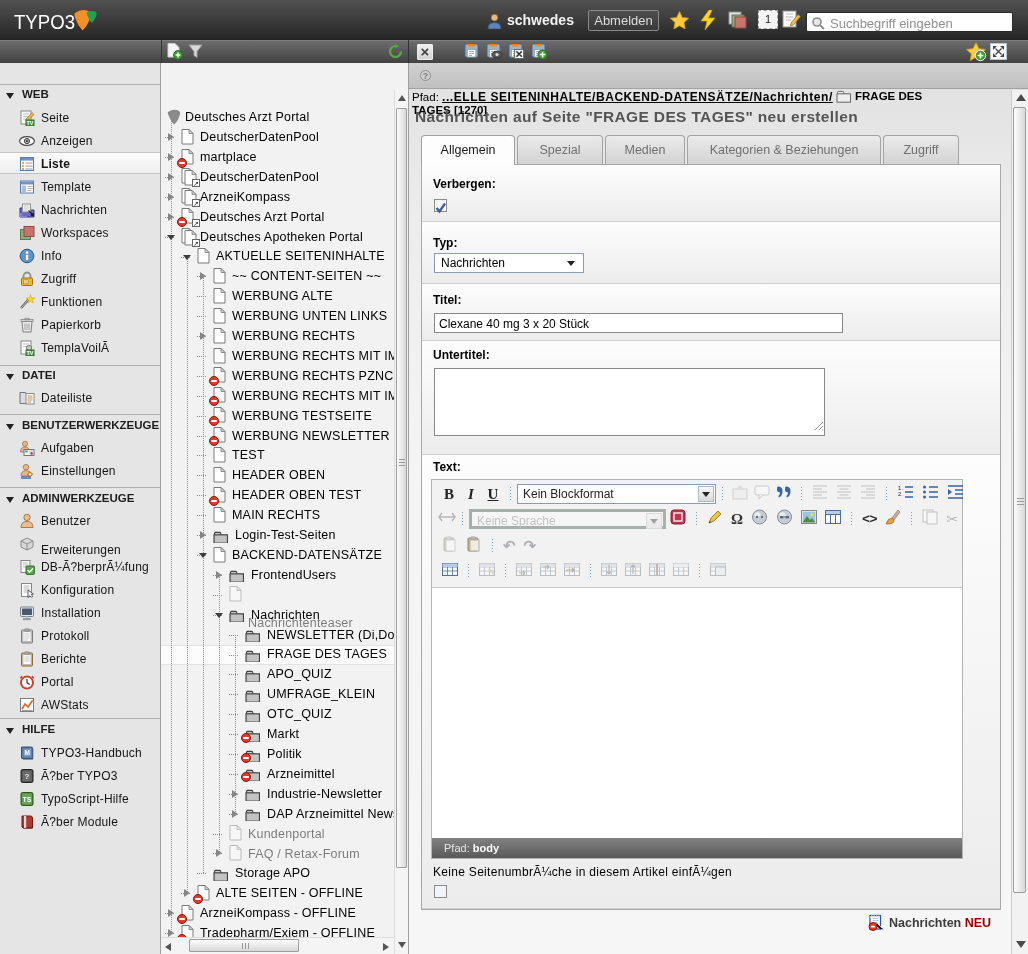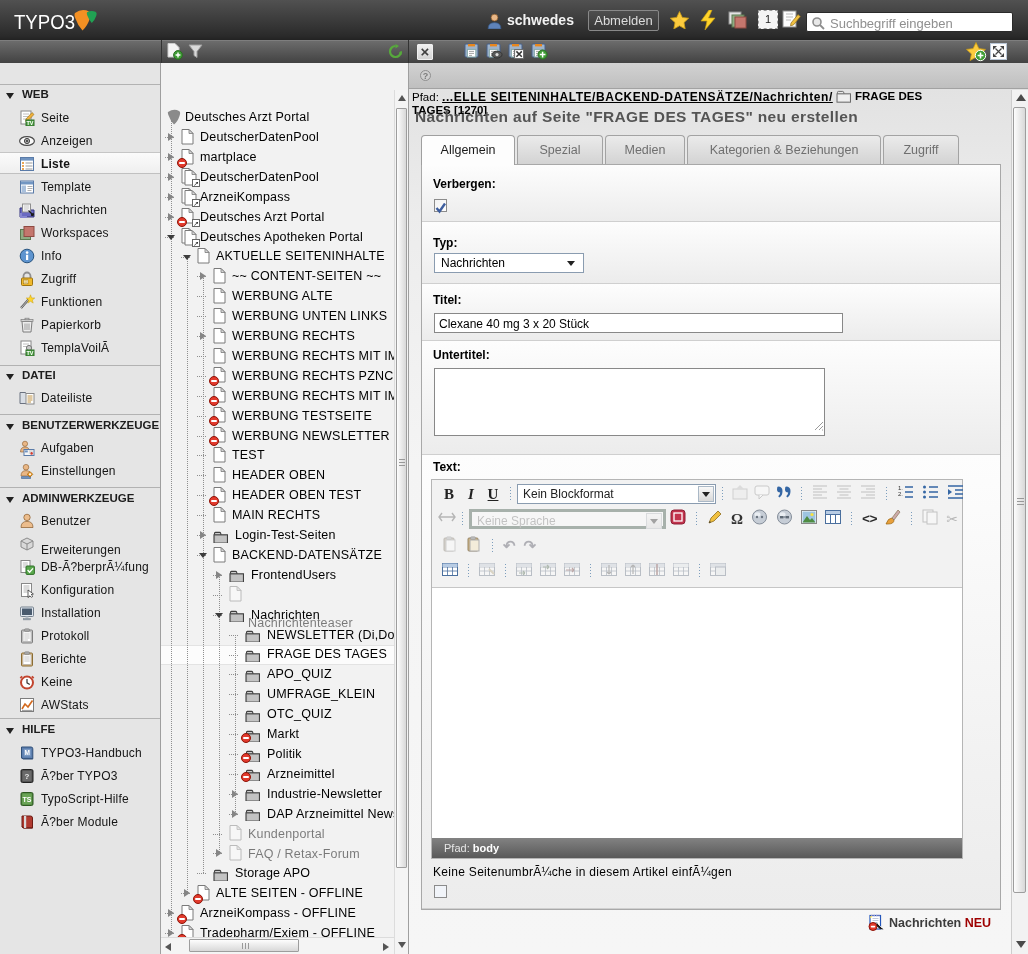--- a/index.html
+++ b/index.html
@@ -274,21 +274,21 @@
           <rect x="4" y="3.8" width="8" height="9.6" fill="#fff" stroke="#a5a5a5" stroke-width=".6"></rect>
           <rect x="5.5" y=".8" width="5" height="2.6" rx="1" fill="#a9a9a9" stroke="#7d7d7d" stroke-width=".6"></rect>
           <path d="M5.3 6h5.4M5.3 8h5.4M5.3 10h5.4" stroke="#b9b9b9" stroke-width=".8"></path>
         </svg></span>
 <div class="mitem" style="left:41px;top:589px;">Berichte</div>
 <span class="abs" style="left:19px;top:611px"><svg width="16" height="16" viewBox="0 0 16 16" style="">
           <circle cx="8" cy="8.6" r="6" fill="#fff" stroke="#c2452e" stroke-width="2"></circle>
           <path d="M8 5 V8.8 L10.8 10.4" fill="none" stroke="#333" stroke-width="1.2"></path>
           <path d="M3 2.2 L1.4 4.2 M13 2.2 L14.6 4.2" stroke="#c2452e" stroke-width="1.8"></path>
         </svg></span>
-<div class="mitem" style="left:41px;top:612px;">Keine</div>
+<div class="mitem" style="left:41px;top:612px;">Portal</div>
 <span class="abs" style="left:19px;top:634px"><svg width="16" height="16" viewBox="0 0 16 16" style="">
           <rect x="1.5" y="1.5" width="13" height="13" fill="#fff" stroke="#7d7d7d"></rect>
           <path d="M3 12 L6 7 L9 10 L13.5 3.5" fill="none" stroke="#d2691e" stroke-width="1.6"></path>
           <path d="M3 13.4 h10.5" stroke="#999"></path>
         </svg></span>
 <div class="mitem" style="left:41px;top:635px;">AWStats</div>
 <div class="mdiv" style="top:655px"></div>
 <span class="abs" style="left:6px;top:665px;width:0;height:0;border-top:6px solid #222;border-left:4.5px solid transparent;border-right:4.5px solid transparent"></span>
 <div class="mhead" style="left:22px;top:660px">HILFE</div>
 <span class="abs" style="left:19px;top:682px"><svg width="16" height="16" viewBox="0 0 16 16" style="">

